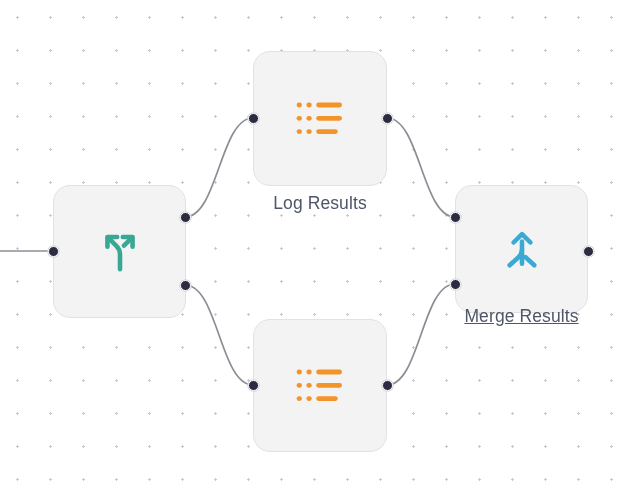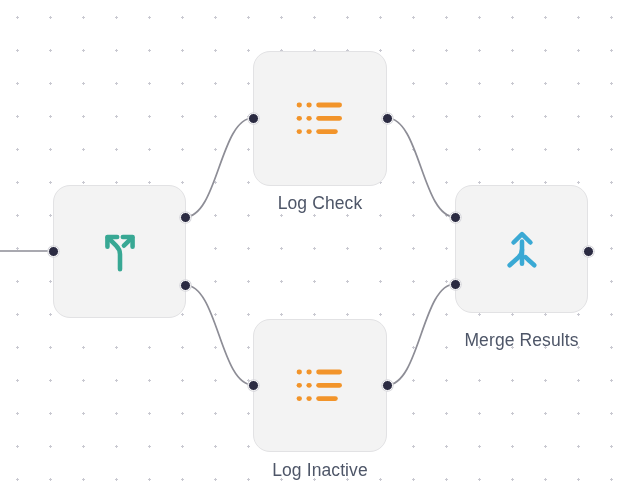--- a/index.html
+++ b/index.html
@@ -92,50 +92,49 @@
         <line x1="16" y1="5" x2="31" y2="5"></line>
         <line x1="2" y1="14.5" x2="2.4" y2="14.5"></line>
         <line x1="9" y1="14.5" x2="9.4" y2="14.5"></line>
         <line x1="16" y1="14.5" x2="31" y2="14.5"></line>
         <line x1="2" y1="24" x2="2.4" y2="24"></line>
         <line x1="9" y1="24" x2="9.4" y2="24"></line>
         <line x1="16" y1="24" x2="28" y2="24"></line>
       </svg>
     </span>
   </div>
-  <div class="node-label" style="left:253px; top:195px; width:134px;">Log Check</div>
+  <div class="node-label" style="left:253px; top:195px; width:134px;">Log Results</div>
 
   <div class="node" style="left:253px; top:319px; width:134px; height:133px;">
     <span class="icon-wrap">
       <svg width="48" height="42" viewBox="0 0 34 30" fill="none" stroke="#f2942a" stroke-width="3.4" stroke-linecap="round">
         <line x1="2" y1="5" x2="2.4" y2="5"></line>
         <line x1="9" y1="5" x2="9.4" y2="5"></line>
         <line x1="16" y1="5" x2="31" y2="5"></line>
         <line x1="2" y1="14.5" x2="2.4" y2="14.5"></line>
         <line x1="9" y1="14.5" x2="9.4" y2="14.5"></line>
         <line x1="16" y1="14.5" x2="31" y2="14.5"></line>
         <line x1="2" y1="24" x2="2.4" y2="24"></line>
         <line x1="9" y1="24" x2="9.4" y2="24"></line>
         <line x1="16" y1="24" x2="28" y2="24"></line>
       </svg>
     </span>
   </div>
-  <div class="node-label" style="left:253px; top:462px; width:134px;">Log Inactive</div>
 
   <div class="node" style="left:455px; top:185px; width:133px; height:128px;">
     <span class="icon-wrap">
       <svg width="52" height="52" viewBox="0 0 24 24" fill="none" stroke="#3aa9d4" stroke-width="2.1" stroke-linecap="round" stroke-linejoin="round">
         <path d="M12 18.8 L12 8.6"></path>
         <polyline points="8.1,9.0 12,5.1 15.9,9.0"></polyline>
         <path d="M12 12.4 C12 13.9 11.4 14.8 10.4 15.8 L6.3 19.5"></path>
         <path d="M13.6 15.8 C14.6 16.8 17.7 19.5 17.7 19.5"></path>
       </svg>
     </span>
   </div>
-  <div class="node-label" style="left:448px; top:332px; width:147px;">Merge Results</div>
+  <div class="node-label" style="left:448px; top:308px; width:147px;text-decoration:underline;">Merge Results</div>
 
   <div class="port" style="left:47.5px; top:245.5px;"></div>
   <div class="port" style="left:179.5px; top:211.5px;"></div>
   <div class="port" style="left:179.5px; top:279.5px;"></div>
   <div class="port" style="left:247.5px; top:112.5px;"></div>
   <div class="port" style="left:381.5px; top:112.5px;"></div>
   <div class="port" style="left:247.5px; top:379.5px;"></div>
   <div class="port" style="left:381.5px; top:379.5px;"></div>
   <div class="port" style="left:449.5px; top:211.5px;"></div>
   <div class="port" style="left:449.5px; top:278.5px;"></div>

